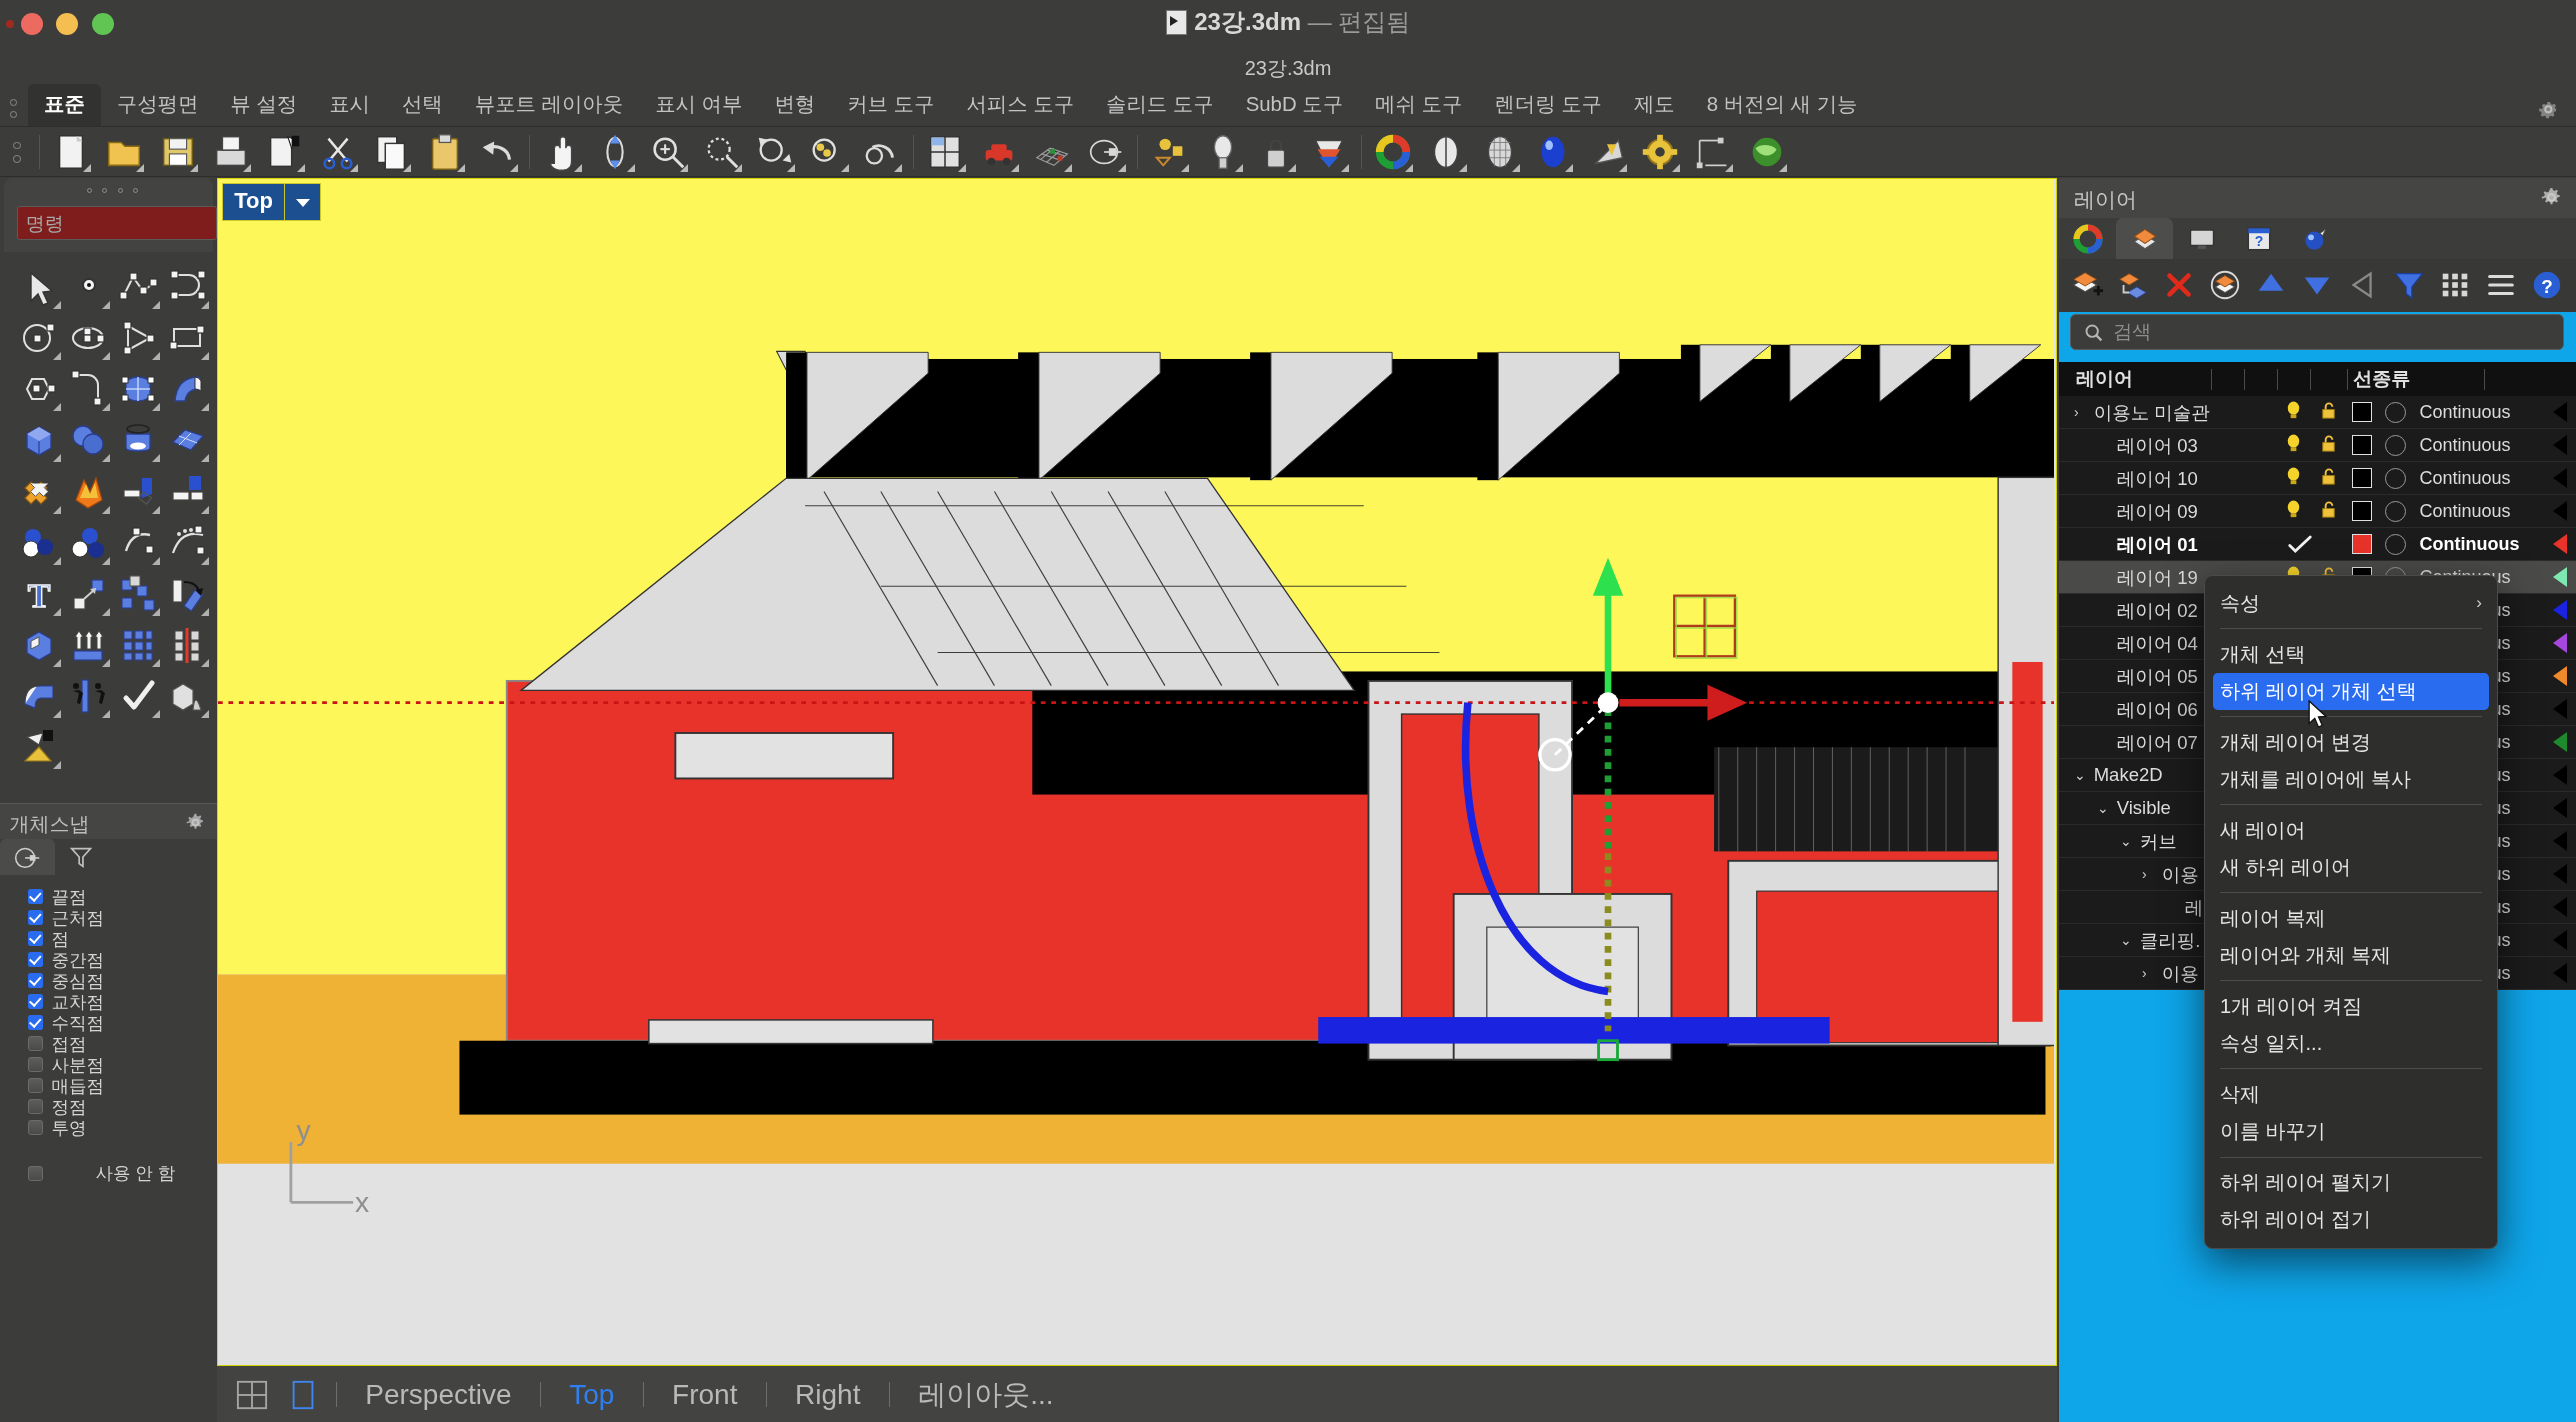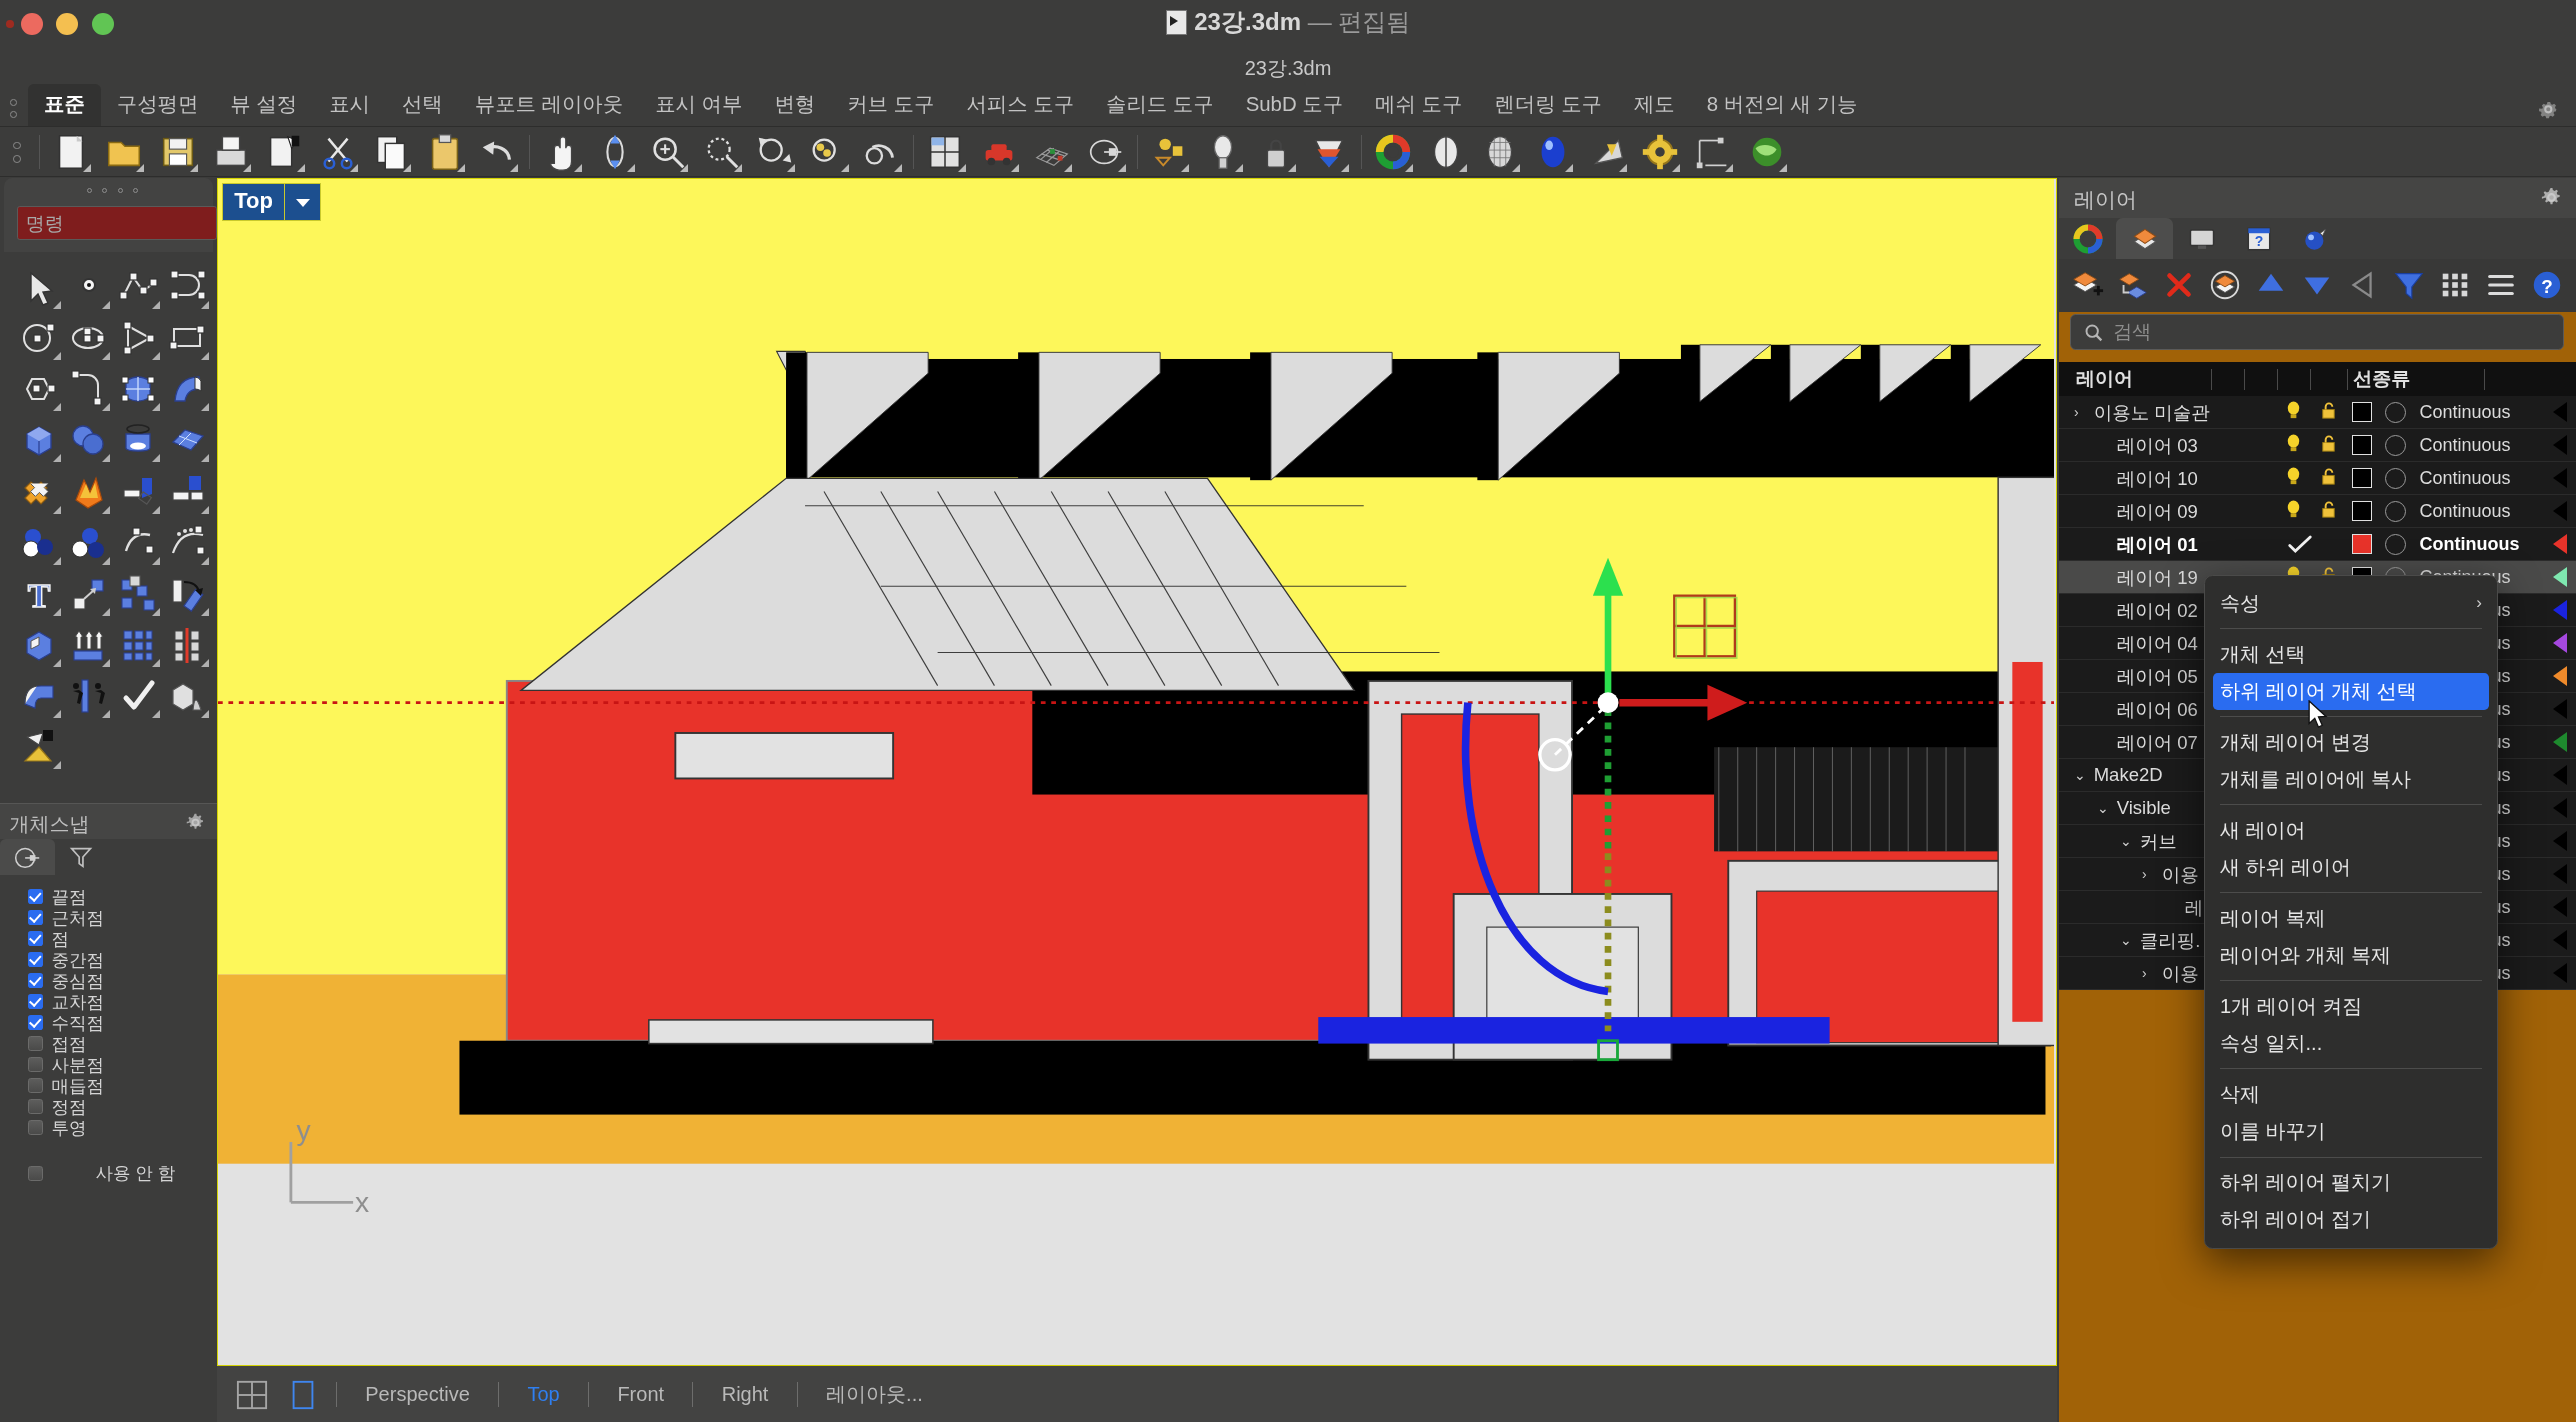--- a/index.html
+++ b/index.html
@@ -88,28 +88,28 @@
   .vplabel .dd { background:#1c4f8f; border:0.9px solid #c9c92d; border-left:none; width:36px; position:relative; }
   .vplabel .dd::after { content:""; position:absolute; left:10.4px; top:15px; width:0;height:0;
     border-left:7.6px solid transparent;border-right:7.6px solid transparent;border-top:8.5px solid #fff; }
   .axisind { position:absolute; left:52px; bottom:57px; z-index:30; font-size:25.6px; color:#9c9c9c; }
 
   
   .vbar { position:absolute; left:217px; top:1366px; width:1840px; height:57px; background:#434342;
     display:flex; align-items:center; }
   .vb-ic { width:32px; height:32px; margin-left:19px; position:relative; }
   .vb-sep { width:0.9px; height:24.6px; background:#6d6d6c; margin:0 17px; }
-  .vb-tab { font-size:20px; color:#b9b9b9; padding:0 11.4px; cursor:default; }
+  .vb-tab { font-size:28px; color:#b9b9b9; padding:0 11.4px; cursor:default; }
   .vb-tab.sel { color:#2f7ff0; }
   .scrollbar { position:absolute; left:2063px; top:1375px; width:455px; height:11.4px;
     background:#4d4d4c; border-radius:5.7px; }
   .scrollbar i { position:absolute; left:0; top:0; width:313px; height:11.4px; background:#8e8e8d; border-radius:5.7px; }
 
   
-  .rpanel { position:absolute; left:2059px; top:178px; width:517px; bottom:0; background:#a16207; }
+  .rpanel { position:absolute; left:2059px; top:178px; width:517px; bottom:0; background:#0ea5e9; }
   .rp-hd { position:absolute; left:0; top:0; width:517px; height:40px; background:#454544; }
   .rp-hd .t { position:absolute; left:15px; top:7.6px; font-size:21px; color:#c6c6c6; }
   .rp-hd .g { position:absolute; right:13.3px; top:7.6px; width:23px; height:23px; }
   .rp-tabs { position:absolute; left:0; top:40px; width:517px; height:42px; background:#3c3c3b; display:flex; }
   .rtab { width:57px; height:42px; position:relative; display:flex; align-items:center; justify-content:center; }
   .rtab.active { background:#4d4d4c; border-radius:6.6px 6.6px 0 0; }
   .rp-tools { position:absolute; left:0; top:81px; width:517px; height:53px; background:#383837;
     display:flex; align-items:center; padding-left:11.4px; }
   .rtool { width:36px; height:36px; margin-right:11.4px; position:relative; }
   .searchbox { position:absolute; left:11.4px; top:136px; width:494px; height:36px; background:#3c3c3b;

